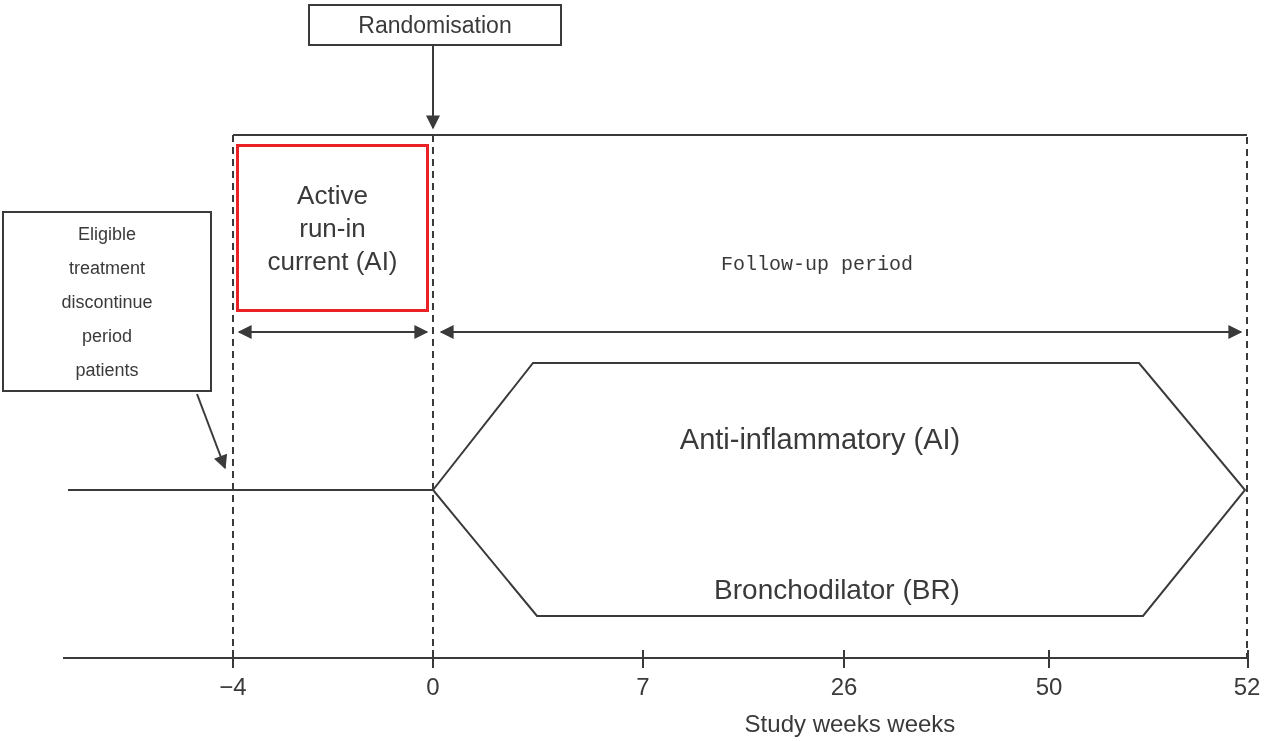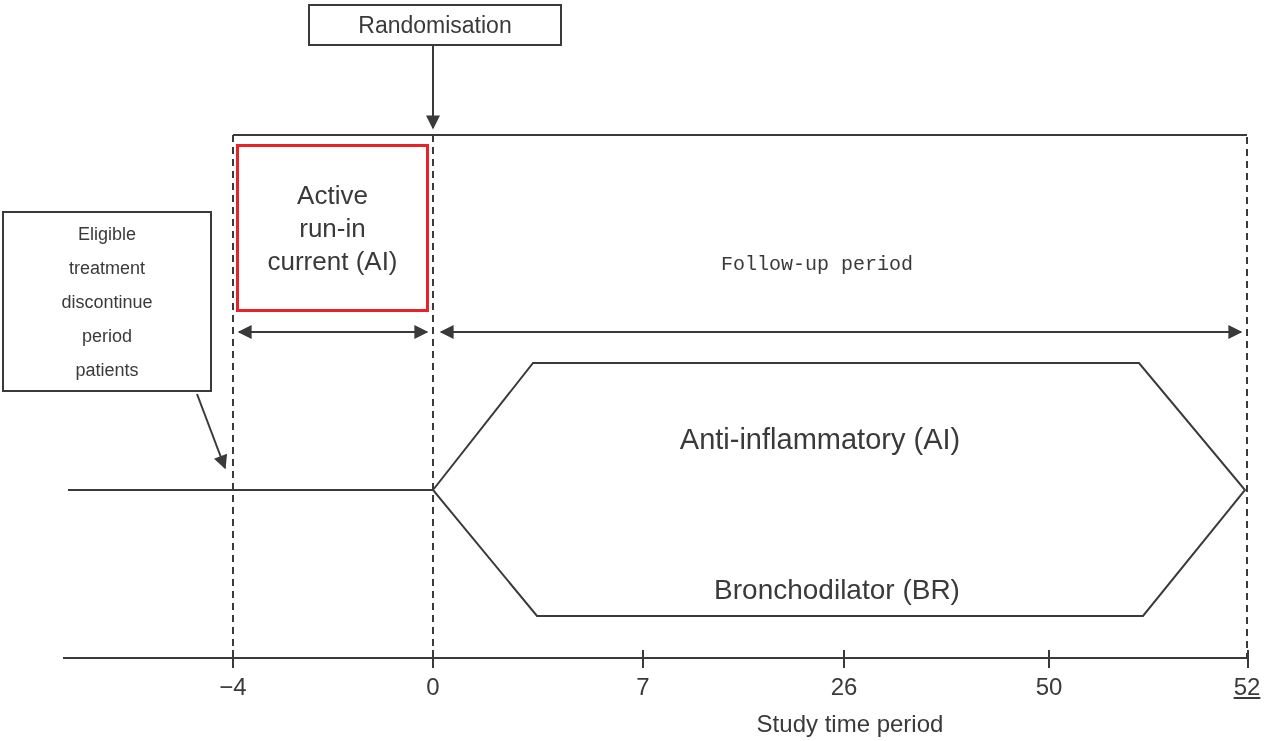--- a/index.html
+++ b/index.html
@@ -161,17 +161,17 @@
   <div id="follow-up-label" class="txt center">Follow-up period</div>
 
   <div id="arm-ai-label" class="txt center">Anti-inflammatory (AI)</div>
   <div id="arm-br-label" class="txt center">Bronchodilator (BR)</div>
 
   <span class="tick-label" style="left:233px;">−4</span>
   <span class="tick-label" style="left:433px;">0</span>
   <span class="tick-label" style="left:643px;">7</span>
   <span class="tick-label" style="left:844px;">26</span>
   <span class="tick-label" style="left:1049px;">50</span>
-  <span class="tick-label" style="left:1247px;text-decoration:underline;">52</span>
+  <span class="tick-label" style="left:1247px;">52</span>
 
-  <div id="axis-title" class="txt center">Study time period</div>
+  <div id="axis-title" class="txt center">Study weeks weeks</div>
 
 </div>
 
 </body></html>

